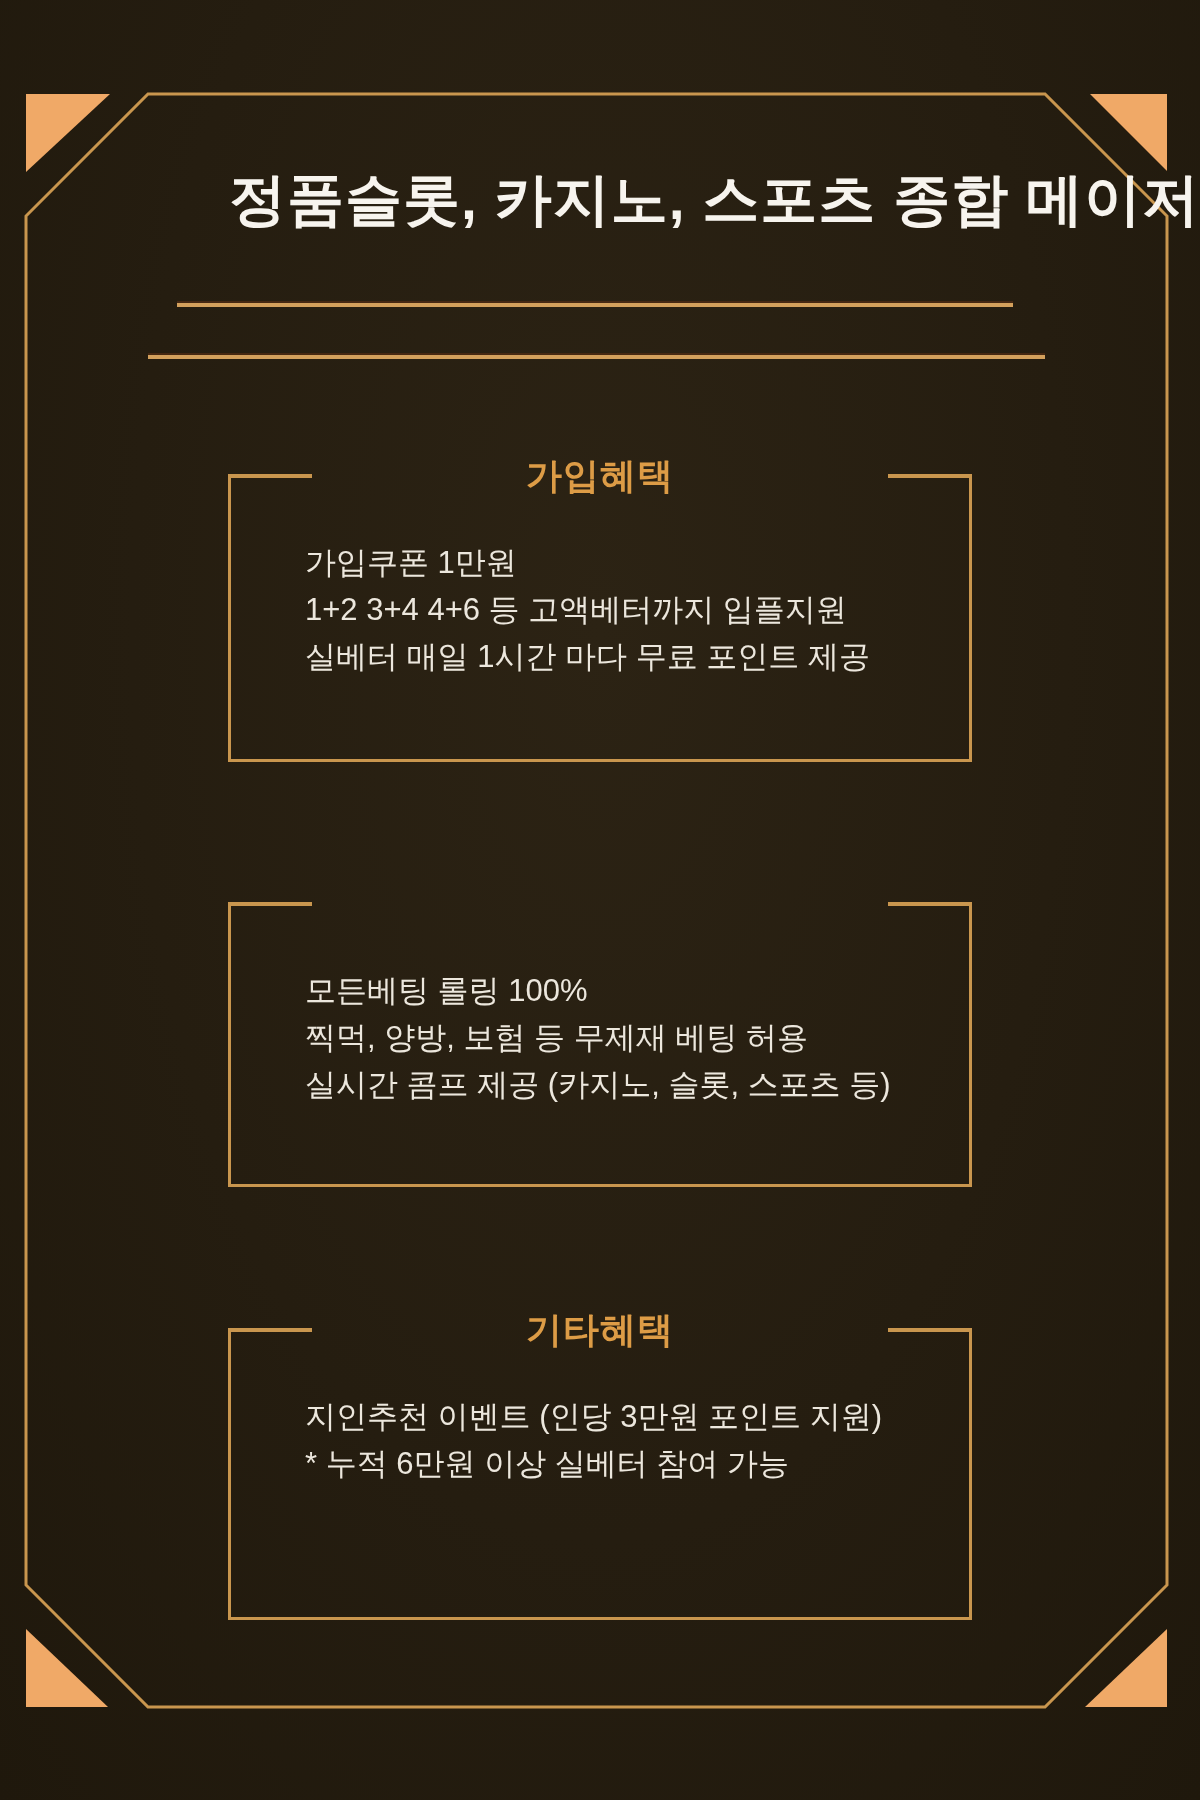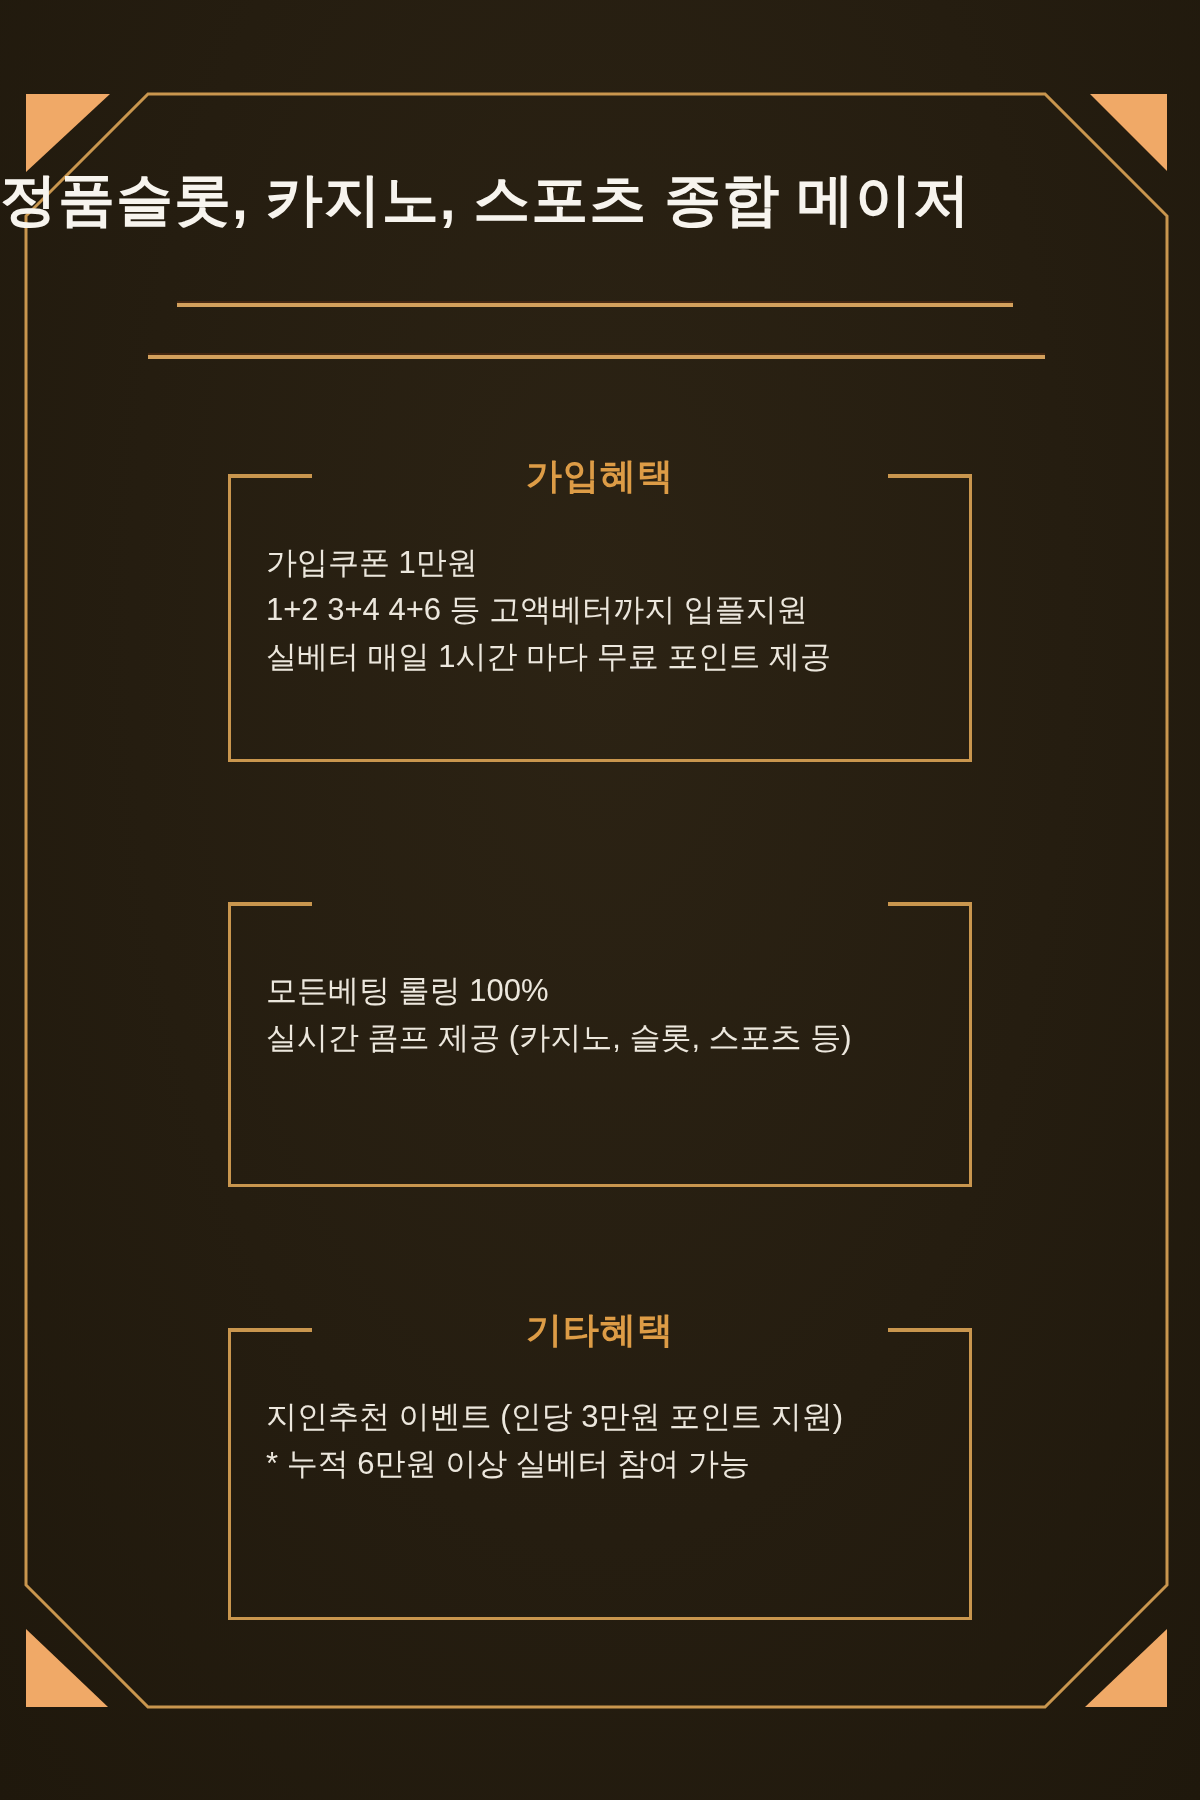--- a/index.html
+++ b/index.html
@@ -23,21 +23,21 @@
     background:radial-gradient(ellipse at 50% 35%, #2c2314 0%, #251d10 55%, #1f180c 100%);
     overflow:hidden;
   }
   .frame-svg{position:absolute;left:0;top:0;width:1200px;height:1800px;}
   .frame-line{fill:none;stroke:var(--frame);stroke-width:3;}
   .corner-tri{fill:var(--triangle);stroke:none;}
 
   .main-title{
     position:absolute;
     left:0;right:0;top:168px;
-    text-align:left;
+    text-align:right;
     color:var(--heading);
     font-size:57px;
     font-weight:800;
     letter-spacing:1px;
     line-height:62px;
     white-space:nowrap;
   }
   .divider{
     position:absolute;
     height:4px;
@@ -71,21 +71,21 @@
     left:0;right:0;top:0;
     transform:translateY(-50%);
     text-align:center;
     color:var(--section-title);
     font-size:36px;
     font-weight:800;
     line-height:1;
     letter-spacing:1px;
   }
   .box-content{
-    padding:63px 20px 0 35px;
+    padding:63px 20px 0 74px;
   }
   .benefit-line{
     color:var(--body);
     font-size:31px;
     line-height:47px;
     font-weight:400;
     white-space:nowrap;
   }
 </style>
 </head>
@@ -115,20 +115,21 @@
       <div class="benefit-line">1+2 3+4 4+6 등 고액베터까지 입플지원</div>
       <div class="benefit-line">실베터 매일 1시간 마다 무료 포인트 제공</div>
     </div>
   </section>
 
   <section class="benefit-box box-2">
     <span class="bracket-seg bracket-left"></span>
     <span class="bracket-seg bracket-right"></span>
     <div class="box-content">
       <div class="benefit-line">모든베팅 롤링 100%</div>
+      <div class="benefit-line">찍먹, 양방, 보험 등 무제재 베팅 허용</div>
       <div class="benefit-line">실시간 콤프 제공 (카지노, 슬롯, 스포츠 등)</div>
     </div>
   </section>
 
   <section class="benefit-box box-3">
     <span class="bracket-seg bracket-left"></span>
     <span class="bracket-seg bracket-right"></span>
     <h2 class="section-title">기타혜택</h2>
     <div class="box-content">
       <div class="benefit-line">지인추천 이벤트 (인당 3만원 포인트 지원)</div>

